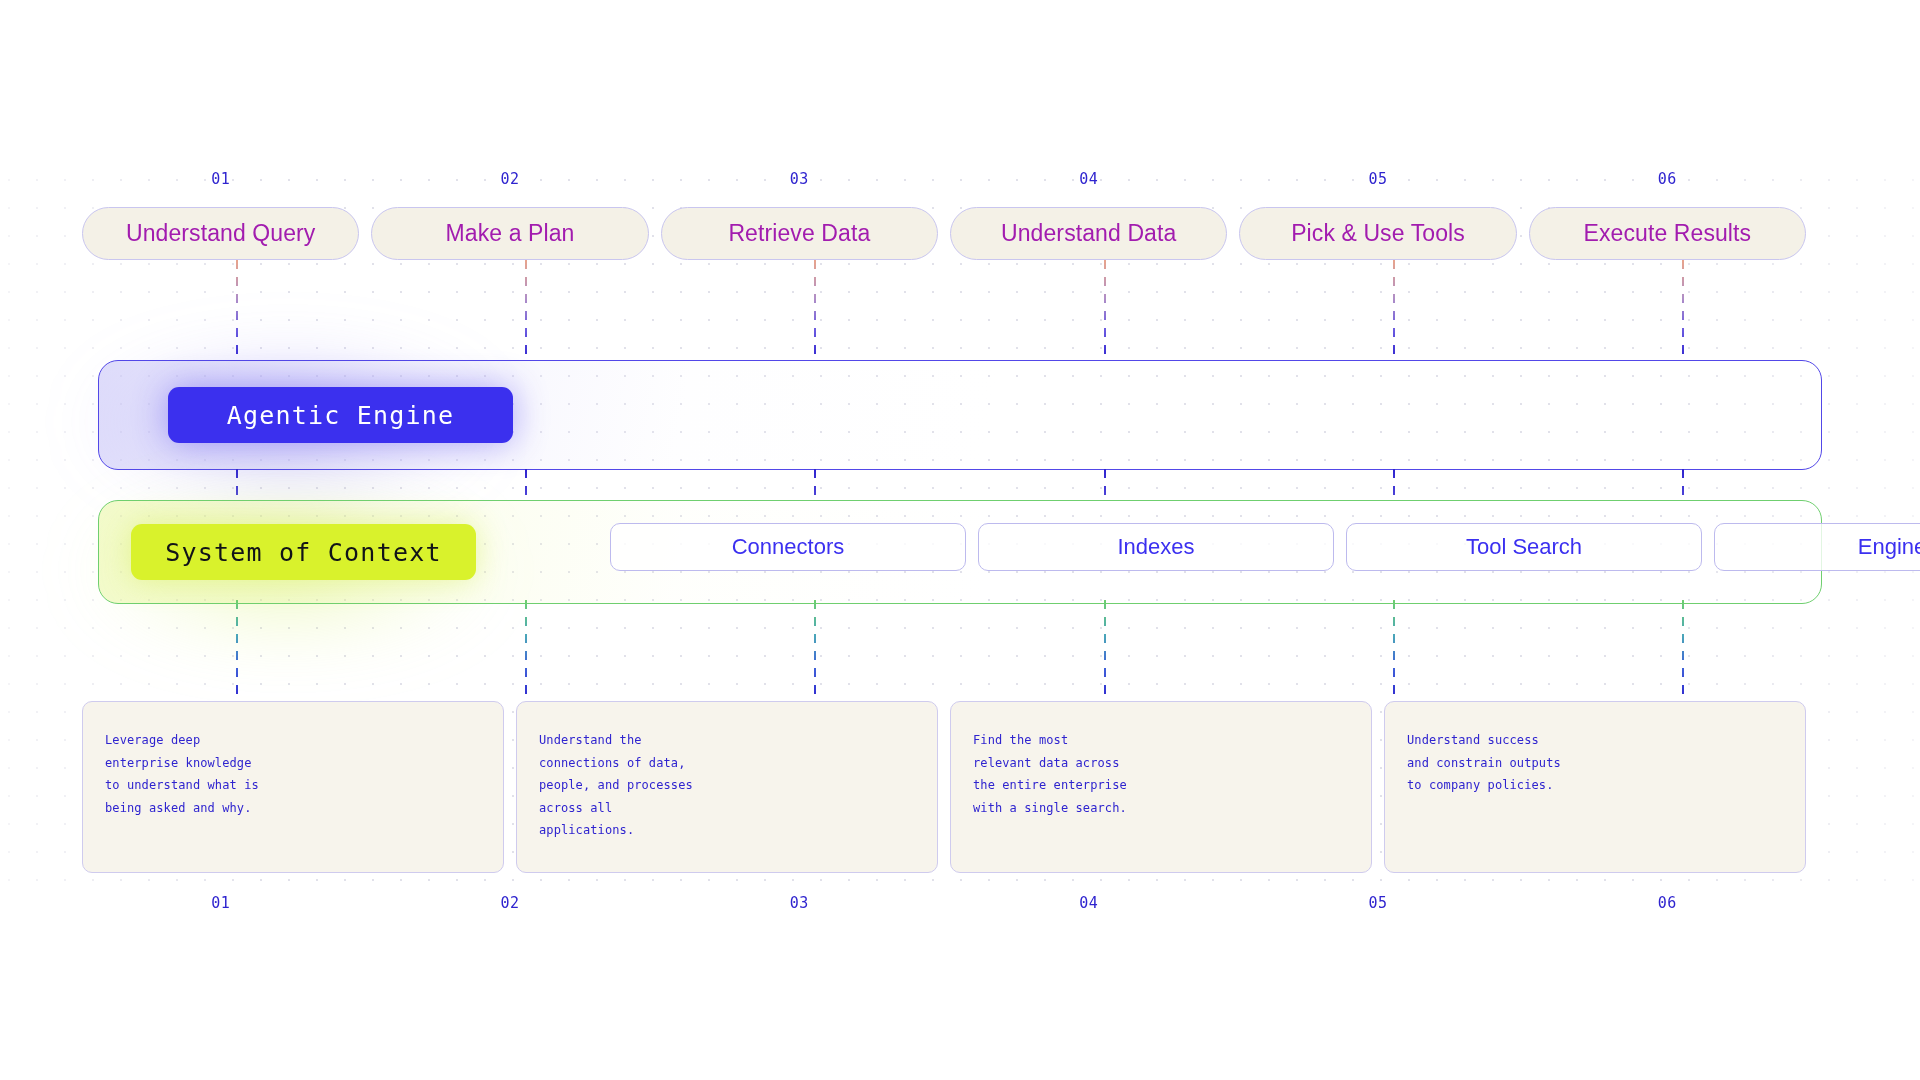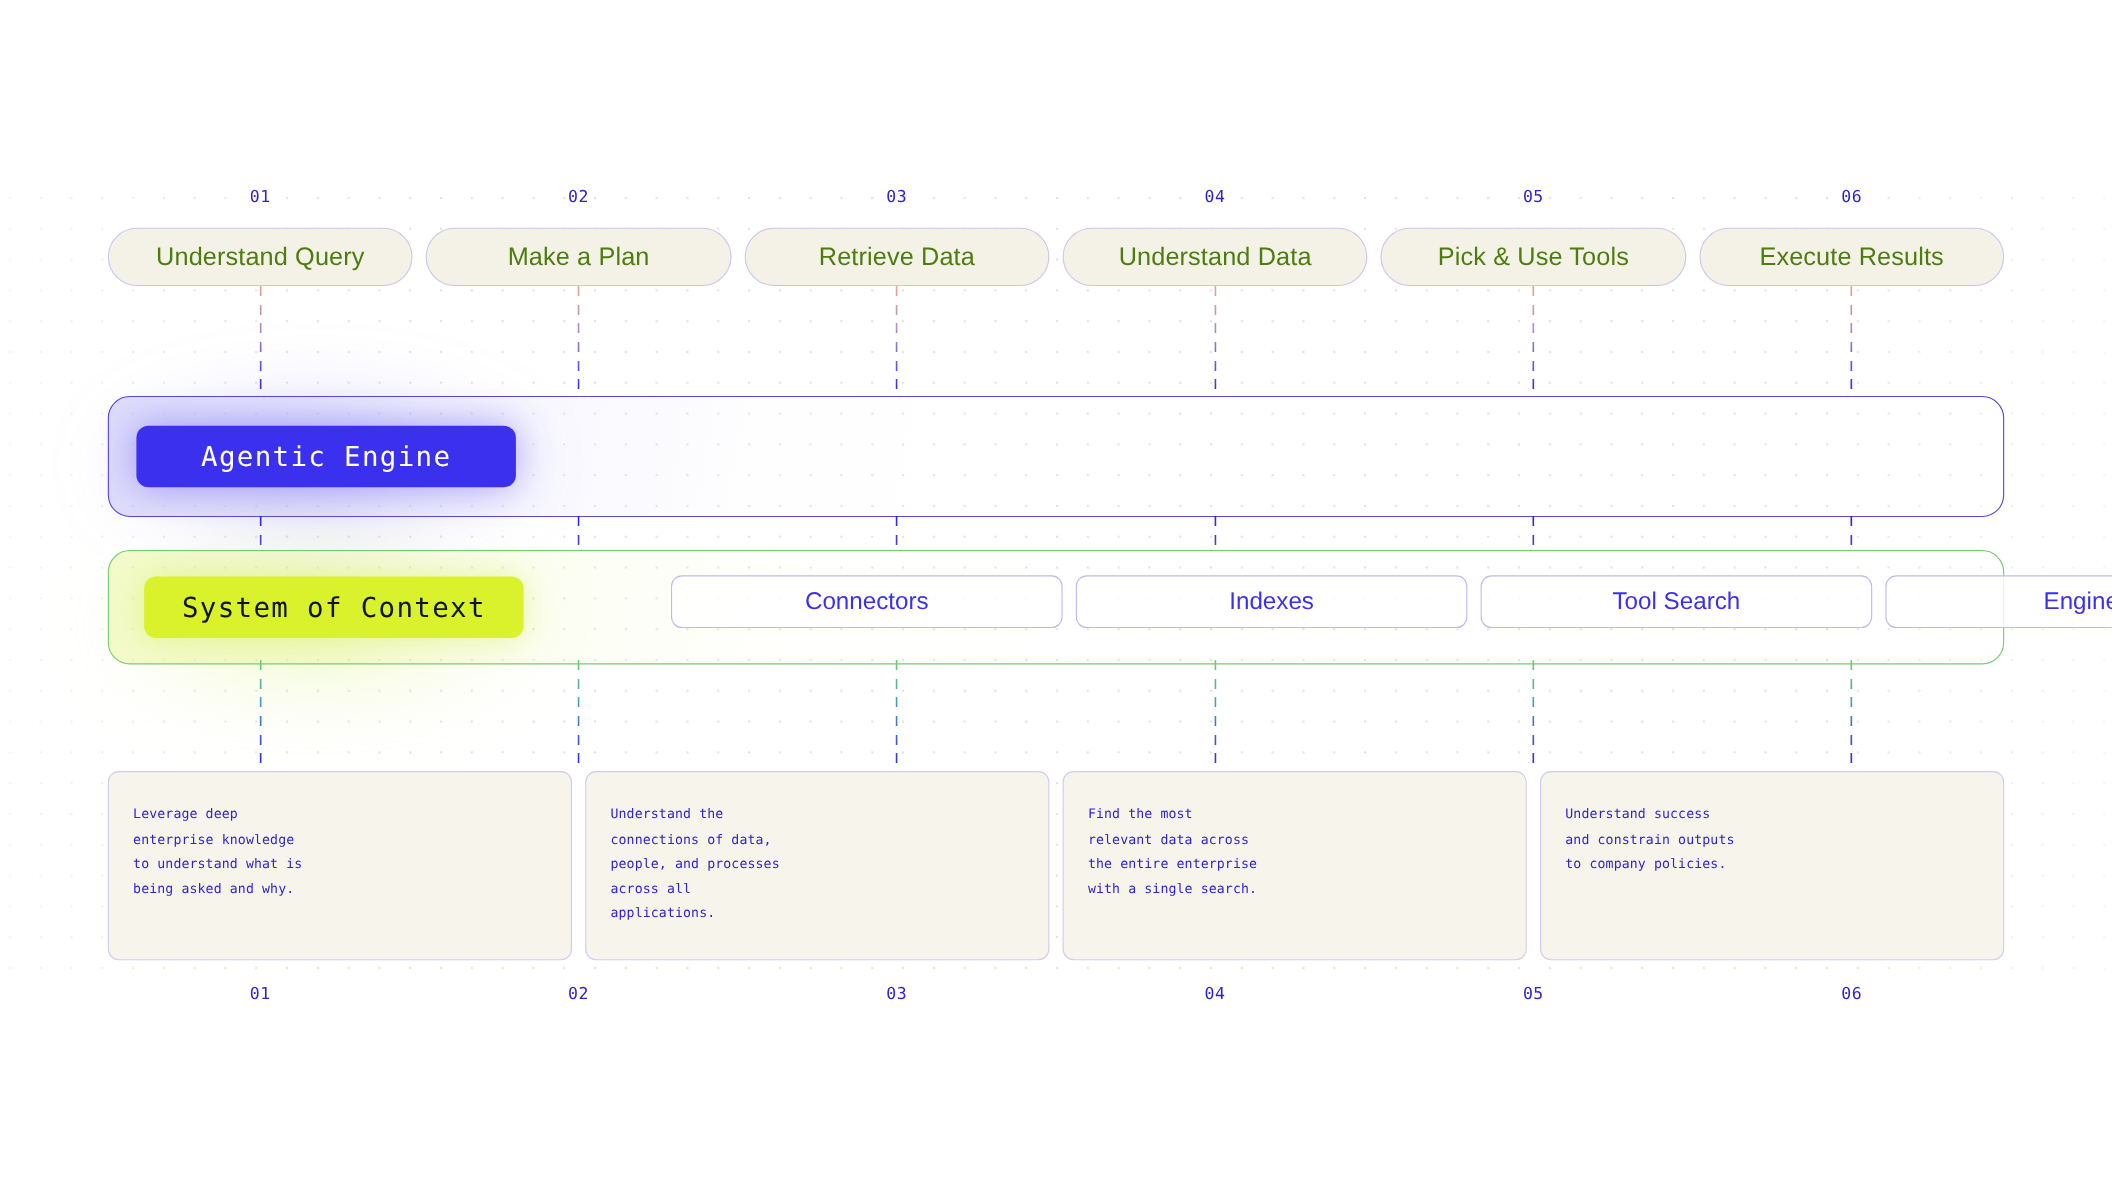--- a/index.html
+++ b/index.html
@@ -30,24 +30,25 @@
     background-size: 28px 28px;
     background-position: 8px 4px;
     pointer-events: none;
     -webkit-mask-image: linear-gradient(to right, rgba(0,0,0,0.35) 0%, rgba(0,0,0,1) 14%, rgba(0,0,0,1) 86%, rgba(0,0,0,0.35) 100%);
             mask-image: linear-gradient(to right, rgba(0,0,0,0.35) 0%, rgba(0,0,0,1) 14%, rgba(0,0,0,1) 86%, rgba(0,0,0,0.35) 100%);
   }
 
   
   .col-row {
     position: absolute;
-    left: 98px;
+    left: 82px;
     width: 1724px;
     display: flex;
     gap: 12px;
+    justify-content: flex-end;
   }
   .col-row > * { flex: 1 1 0; min-width: 0; }
 
   
   #index-row-top  { top: 169px; }
   #index-row-bottom { top: 893px; }
   .index-label {
     font-family: "DejaVu Sans Mono", monospace;
     font-size: 15px;
     letter-spacing: 0.5px;
@@ -60,21 +61,21 @@
   #step-row { top: 207px; }
   .step-pill {
     height: 53px;
     border-radius: 27px;
     background: #f4f1e7;
     border: 1px solid #c9c6ef;
     display: flex;
     align-items: center;
     justify-content: center;
     box-sizing: border-box;
-    color: #4d7c0f;
+    color: #a21caf;
     font-size: 23px;
     font-family: "Liberation Sans", sans-serif;
     letter-spacing: 0.1px;
   }
 
   
   .connector-layer {
     position: absolute;
     left: 98px;
     width: 1724px;
@@ -167,20 +168,21 @@
     font-family: "DejaVu Sans Mono", monospace;
     font-size: 25px;
     letter-spacing: 1.2px;
     white-space: nowrap;
   }
   #badge-engine {
     background: #3b30ee;
     color: #ffffff;
     min-width: 285px;
     box-shadow: 0 0 34px rgba(80,64,240,0.45);
+    margin-left: 44px;
   }
   #badge-context {
     background: #d9f22c;
     color: #111318;
     min-width: 285px;
     box-shadow: 0 0 30px rgba(204,235,50,0.40);
   }
 
   
   #capability-row {

